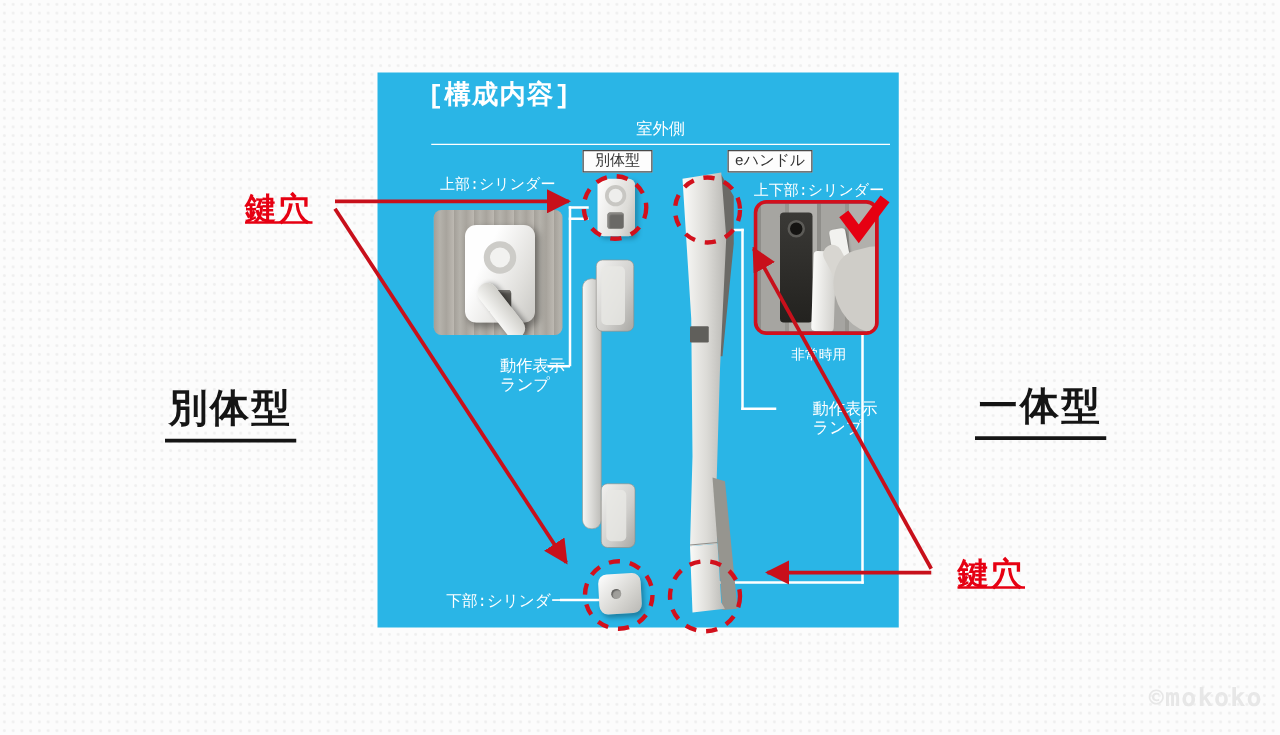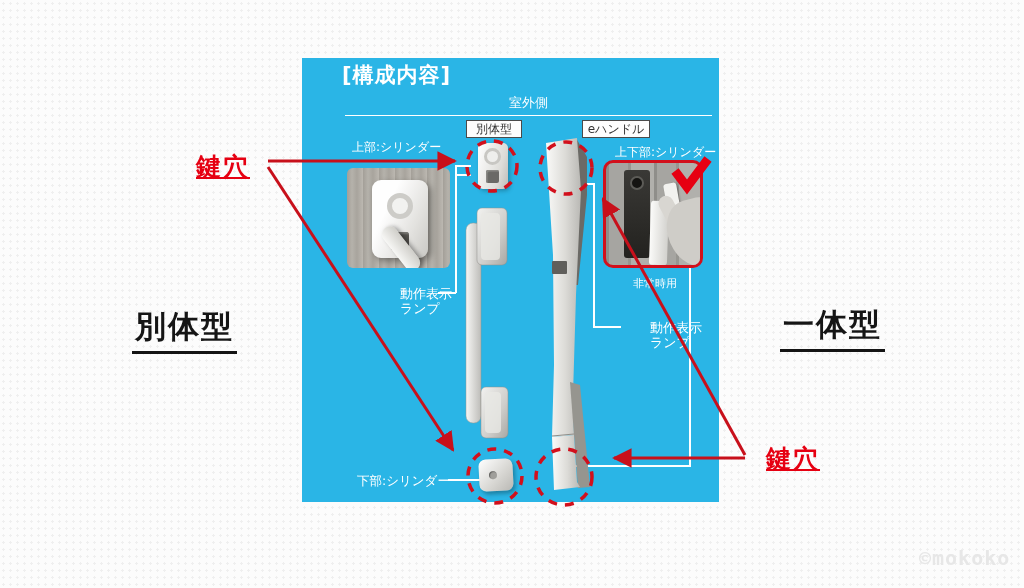--- a/index.html
+++ b/index.html
@@ -2,21 +2,21 @@
 <html><head>
 <meta charset="utf-8">
 <style>
   html,body{margin:0;padding:0;}
   body{font-family:"DejaVu Sans","Liberation Sans",sans-serif;}
   .stage{position:relative;width:1024px;height:588px;overflow:hidden;
     background-color:#fcfcfc;
     background-image:radial-gradient(circle,#efefef 1px,transparent 1.2px);
     background-size:7px 7px;}
   
-  .panel{position:absolute;left:302px;top:58px;width:417px;height:444px;background:#2ab5e6;}
+  .panel{position:absolute;left:302px;top:58px;width:417px;height:444px;background:#2ab5e6;font-family:Liberation Mono, monospace;}
   .panel *{position:absolute;}
   .ptitle{left:40px;top:3px;color:#fff;font-size:21px;font-weight:bold;letter-spacing:1px;white-space:nowrap;}
   .outdoor{left:43px;top:36px;width:367px;text-align:center;color:#fff;font-size:13px;
     padding-bottom:3px;border-bottom:1.5px solid #fff;}
   .plabel{color:#fff;font-size:12px;white-space:nowrap;text-align:center;}
   .typebox{background:#fdfdfd;border:1px solid #4a4a4a;color:#333;font-size:12px;
     height:16px;line-height:16px;text-align:center;box-sizing:content-box;}
   
   .wline{background:#fff;}
   .wdot{width:5px;height:5px;border-radius:50%;background:#fff;}
@@ -158,21 +158,21 @@
     <div class="photoR">
       <div class="plate">
         <div class="plens"></div>
       </div>
       <div class="bar"></div>
       <div class="pkey"></div>
       <div class="thumb"></div>
       <div class="hand"></div>
     </div>
 
-    <div class="plabel" style="left:313px;top:86px;">上下部:シリンダー</div>
+    <div class="plabel" style="left:301px;top:86px;">上下部:シリンダー</div>
     <div class="plabel" style="left:301px;top:218px;width:104px;text-align:center;font-size:11px;">非常時用</div>
 
     <div class="cap-center" style="left:58px;top:228px;width:80px;">
       <span>動作表示</span>
         <br>
       <span>ランプ</span>
     </div>
     <div class="cap-center" style="left:308px;top:262px;width:80px;">
       <span>動作表示</span>
         <br>

